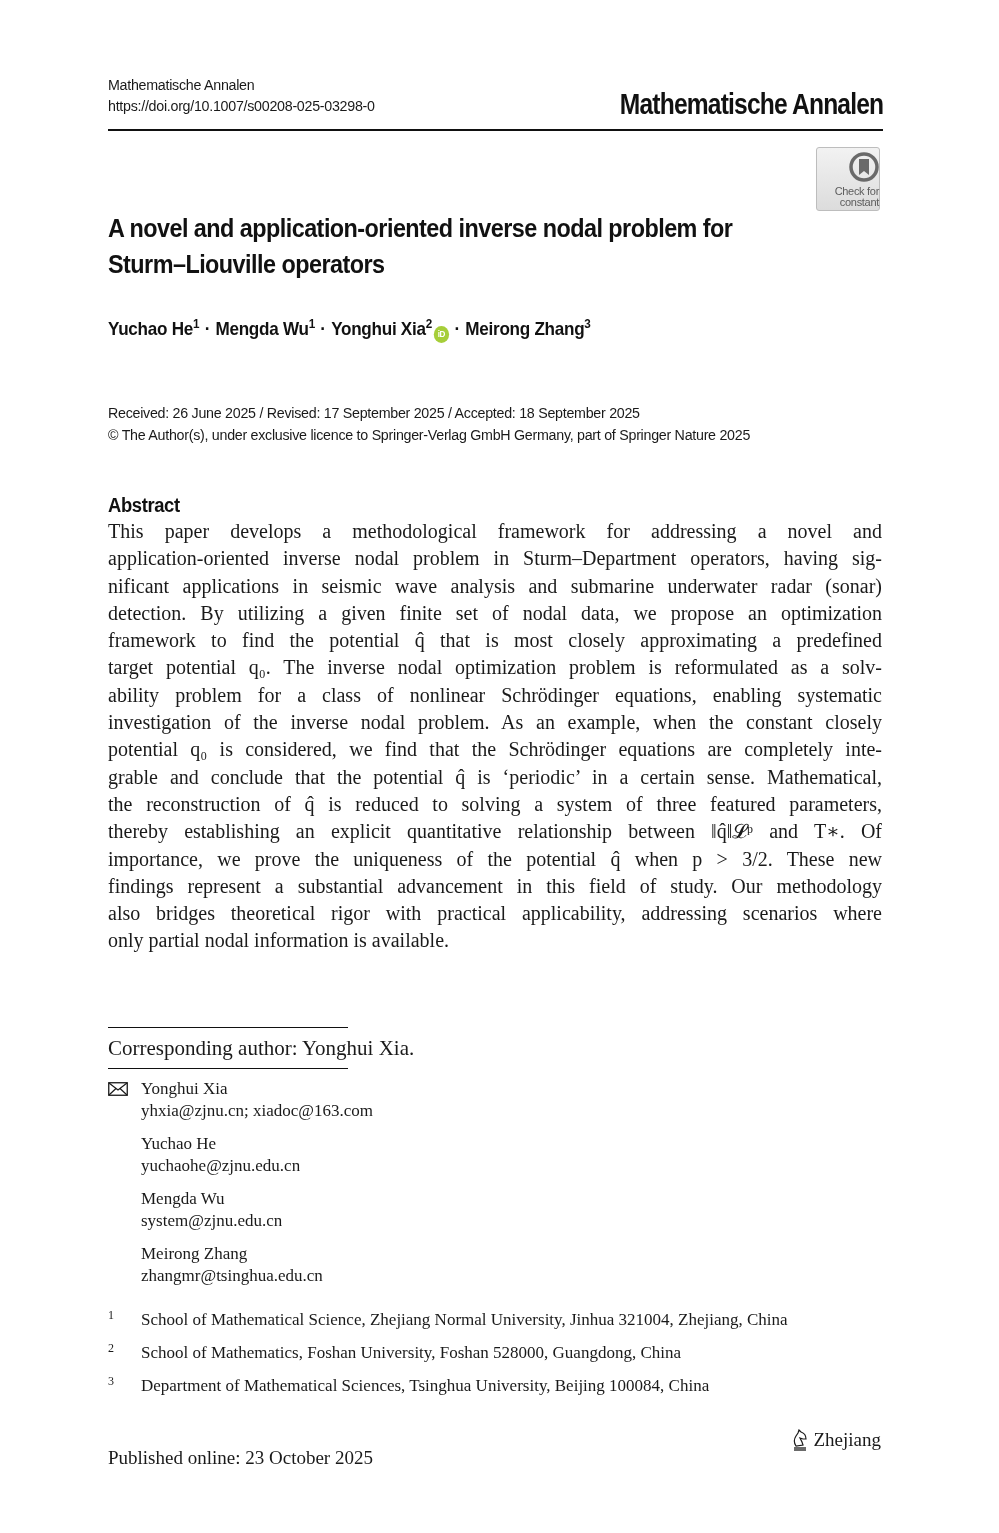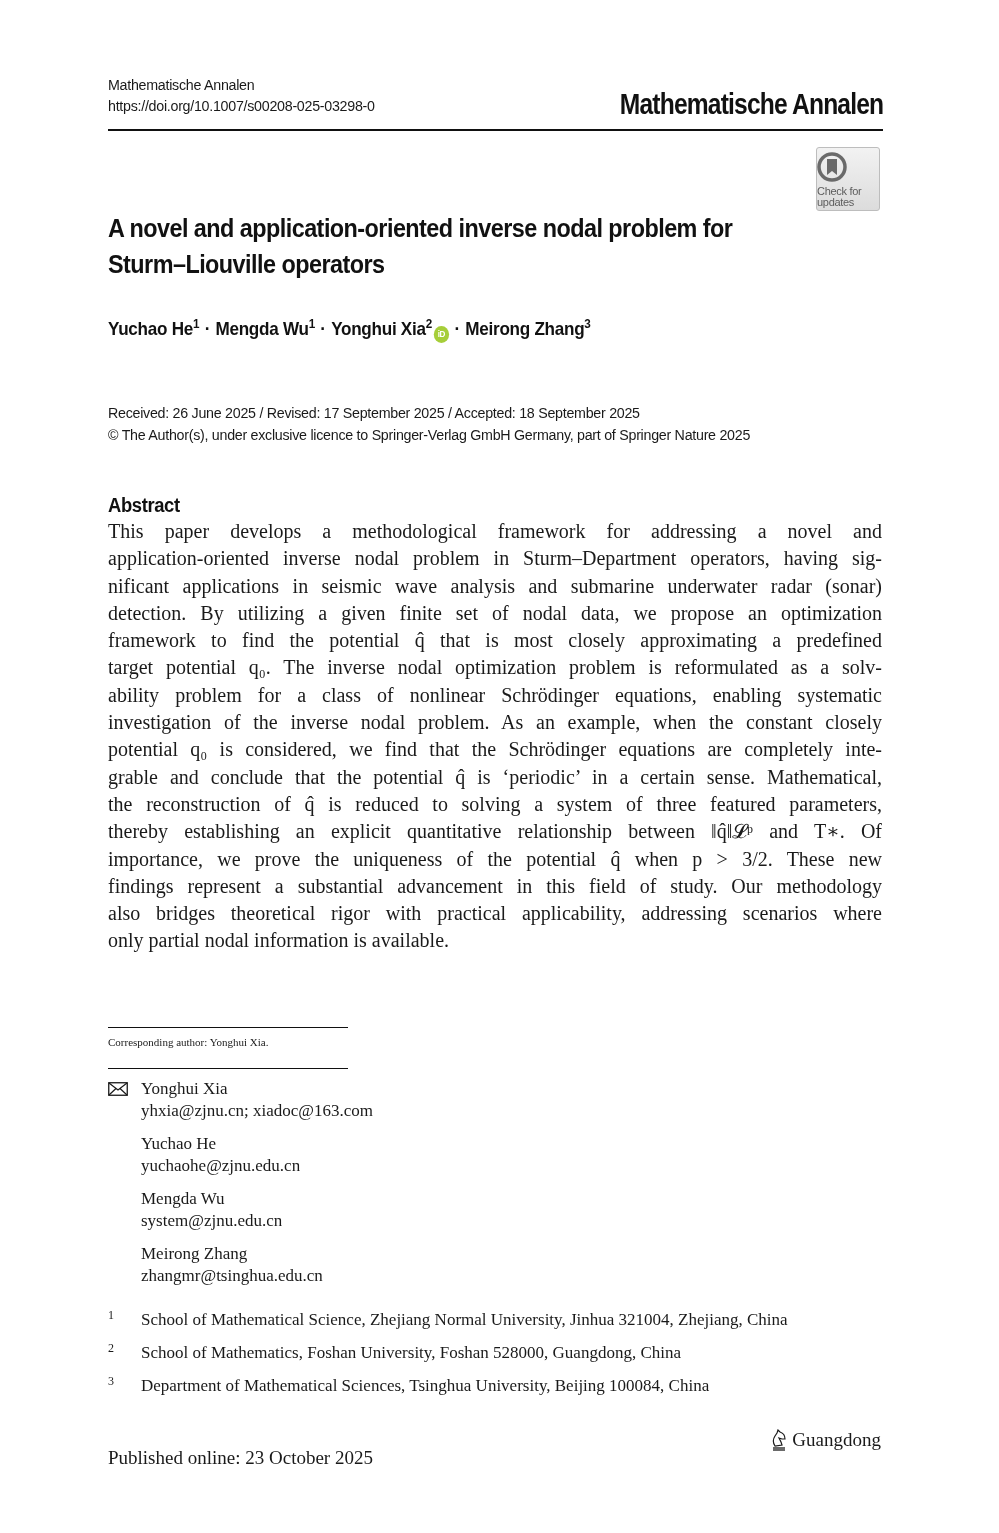--- a/index.html
+++ b/index.html
@@ -5,40 +5,40 @@
   html, body { margin: 0; padding: 0; background: #ffffff; }
   body { width: 999px; height: 1533px; position: relative; overflow: hidden; color: #1a1a1a; }
   .abs { position: absolute; }
   .sans { font-family: "Liberation Sans", "DejaVu Sans", sans-serif; }
   .serif { font-family: "Liberation Serif", "DejaVu Serif", serif; }
 
   .hdr-left { left: 108px; top: 74px; font-size: 15.5px; line-height: 21px; color: #1a1a1a; letter-spacing: -0.3px; transform: scaleX(0.92); transform-origin: left top; }
   .hdr-right { right: 116px; top: 86px; font-size: 30px; font-weight: bold; color: #111; letter-spacing: -1px; transform: scaleX(0.82); transform-origin: right top; line-height: 36px; }
   .hdr-rule { left: 108px; top: 129px; width: 775px; height: 2px; background: #111; }
 
-  .cfu { left: 816px; top: 147px; width: 64px; height: 64px; border: 1px solid #bdbdbd; border-radius: 3px; background: linear-gradient(#f2f2f2, #dcdcdc); box-sizing: border-box; text-align: left; }
+  .cfu { left: 816px; top: 147px; width: 64px; height: 64px; border: 1px solid #bdbdbd; border-radius: 3px; background: linear-gradient(#f2f2f2, #dcdcdc); box-sizing: border-box; text-align: right; }
   .cfu svg { margin-top: 4px; }
   .cfu-text { font-size: 11px; line-height: 11px; color: #5c5c5c; letter-spacing: -0.3px; }
 
   .title { left: 108px; top: 210px; width: 720px; font-size: 26px; line-height: 36px; font-weight: bold; color: #111; letter-spacing: -0.6px; transform: scaleX(0.9); transform-origin: left top; }
 
   .authors { left: 108px; top: 316px; font-size: 19px; font-weight: bold; color: #111; letter-spacing: -0.3px; transform: scaleX(0.9); transform-origin: left top; white-space: nowrap; }
   .authors sup { font-size: 13px; vertical-align: 7px; }
   .authors .dot { margin: 0 6px; }
   .orcid { display: inline-block; width: 17px; height: 17px; border-radius: 50%; background: #a6ce39; color: #fff; font-size: 9px; line-height: 17px; text-align: center; vertical-align: -2px; margin-left: 2px; font-weight: bold; }
 
   .dates { left: 108px; top: 402px; font-size: 15.5px; line-height: 22px; color: #1a1a1a; letter-spacing: -0.3px; transform: scaleX(0.92); transform-origin: left top; white-space: nowrap; }
 
   .abs-head { left: 108px; top: 494px; font-size: 20px; font-weight: bold; color: #111; letter-spacing: -0.4px; transform: scaleX(0.92); transform-origin: left top; }
   .abstract { left: 108px; top: 518px; width: 774px; font-size: 20px; line-height: 27.3px; text-align: justify; color: #1a1a1a; hyphens: manual; }
   .abstract .ln { display: block; text-align: justify; text-align-last: justify; white-space: nowrap; height: 27.3px; }
   .abstract .ln.last { text-align-last: left; }
 
   .fn-rule1 { left: 108px; top: 1027px; width: 240px; height: 1px; background: #111; }
-  .fn-corr { left: 108px; top: 1036px; font-size: 11px; color: #1a1a1a; }
+  .fn-corr { left: 108px; top: 1036px; font-size: 21px; color: #1a1a1a; }
   .fn-rule2 { left: 108px; top: 1068px; width: 240px; height: 1px; background: #111; }
 
   .contacts { left: 108px; top: 1078px; font-size: 17px; line-height: 22px; color: #1a1a1a; }
   .contact { position: relative; padding-left: 33px; margin-bottom: 11px; }
   .contact .mail { position: absolute; left: 0; top: 4px; }
 
   .affils { left: 108px; top: 1309px; font-size: 17px; line-height: 22px; color: #1a1a1a; }
   .affil { position: relative; padding-left: 33px; margin-bottom: 11px; }
   .affil .num { position: absolute; left: 0; top: -5px; font-size: 12px; }
 
@@ -54,21 +54,21 @@
 </div>
 <div class="abs hdr-right sans">Mathematische Annalen</div>
 <div class="abs hdr-rule"></div>
 
 <div class="abs cfu sans">
   <svg width="30" height="30" viewBox="0 0 30 30">
     <circle cx="15" cy="15" r="13" fill="none" stroke="#6a6a6a" stroke-width="3.5"></circle>
     <path d="M10 7 L20 7 L20 23 L15 19 L10 23 Z" fill="#6a6a6a"></path>
   </svg>
   <div class="cfu-text">Check for</div>
-  <div class="cfu-text">updates</div>
+  <div class="cfu-text">constant</div>
 </div>
 
 <div class="abs title sans">
   <div>A novel and application-oriented inverse nodal problem for</div>
   <div>Sturm–Liouville operators</div>
 </div>
 
 <div class="abs authors sans">
   <span><span>Yuchao He</span><sup>1</sup></span><span class="dot">·</span><span><span>Mengda Wu</span><sup>1</sup></span><span class="dot">·</span><span><span>Yonghui Xia</span><sup>2</sup></span><span class="orcid">iD</span><span class="dot">·</span><span><span>Meirong Zhang</span><sup>3</sup></span>
 </div>
@@ -140,14 +140,14 @@
   </div>
 </div>
 
 <div class="abs pub serif">Published online: 23 October 2025</div>
 <div class="abs springer serif">
   <svg width="18" height="22" viewBox="0 0 18 22">
     <path d="M5 17 C3 14 3 10 5 7 L7 4 L8 1 L10 3 C13 4 15 7 15 10 L12 10 L9 9 L11 13 L12 16 Z" fill="none" stroke="#1a1a1a" stroke-width="1.2"></path>
     <line x1="3" y1="19" x2="15" y2="19" stroke="#1a1a1a" stroke-width="1.3"></line>
     <line x1="3" y1="21" x2="15" y2="21" stroke="#1a1a1a" stroke-width="1.3"></line>
   </svg>
-  <span>Guangdong</span>
+  <span>Zhejiang</span>
 </div>
 
 </body></html>

